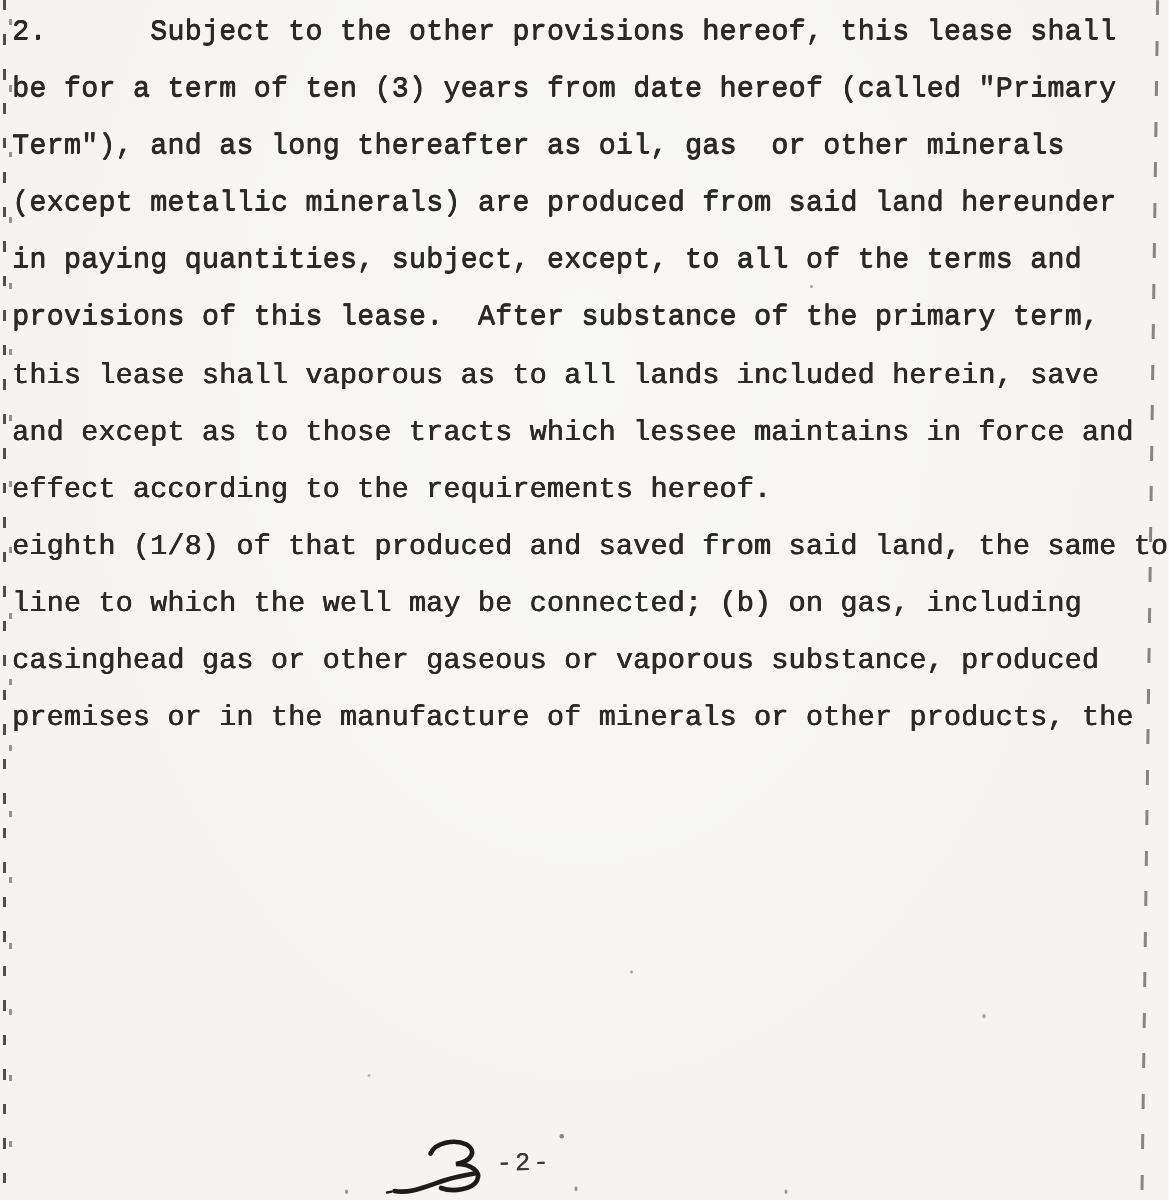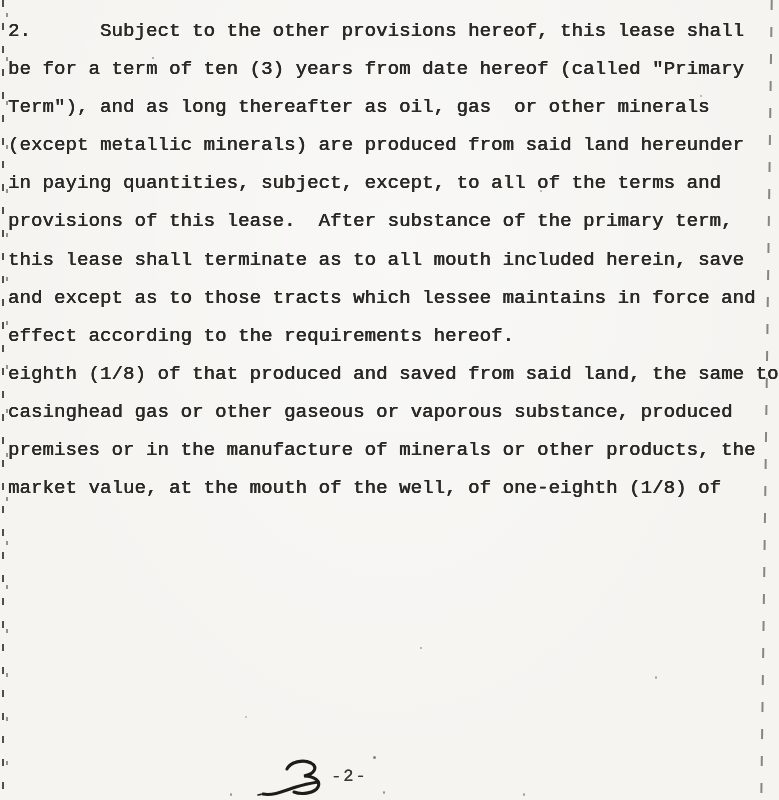--- a/index.html
+++ b/index.html
@@ -14,21 +14,20 @@
     width:779px;height:800px;
     background:
       radial-gradient(ellipse at 50% 30%, rgba(255,255,255,0.35), rgba(0,0,0,0) 70%),
       #f5f4f1;
     overflow:hidden;
   }
   .text-block{
     position:absolute;
     left:8px;top:2px;
     width:771px;
-    margin-top:10px;
   }
   .doc-line{
     white-space:pre;
     font-size:19px;
     line-height:38.1px;
     color:#2b2a26;
     text-shadow:0.35px 0 0 currentColor, 0 0.35px 0 currentColor;
     letter-spacing:0.1px;
   }
   
@@ -64,27 +63,27 @@
   <div class="edge edge-l2"></div>
   <div class="edge edge-r"></div>
 
   <div class="text-block">
     <div class="doc-line">2.      Subject to the other provisions hereof, this lease shall</div>
     <div class="doc-line">be for a term of ten (3) years from date hereof (called "Primary</div>
     <div class="doc-line">Term"), and as long thereafter as oil, gas  or other minerals</div>
     <div class="doc-line">(except metallic minerals) are produced from said land hereunder</div>
     <div class="doc-line">in paying quantities, subject, except, to all of the terms and</div>
     <div class="doc-line">provisions of this lease.  After substance of the primary term,</div>
-    <div class="doc-line">this lease shall terminate as to all mouth included herein, save</div>
+    <div class="doc-line">this lease shall vaporous as to all lands included herein, save</div>
     <div class="doc-line">and except as to those tracts which lessee maintains in force and</div>
     <div class="doc-line">effect according to the requirements hereof.</div>
     <div class="doc-line">eighth (1/8) of that produced and saved from said land, the same to</div>
+    <div class="doc-line">line to which the well may be connected; (b) on gas, including</div>
     <div class="doc-line">casinghead gas or other gaseous or vaporous substance, produced</div>
     <div class="doc-line">premises or in the manufacture of minerals or other products, the</div>
-    <div class="doc-line">market value, at the mouth of the well, of one-eighth (1/8) of</div>
   </div>
 
   <div class="handwritten">
     <svg width="70" height="56" viewBox="0 0 70 56" xmlns="http://www.w3.org/2000/svg">
       <g fill="none" stroke="#1d1c19" stroke-width="3.1" stroke-linecap="round">
         <path d="M31 27 C34 20 47 17 55 21 C62 25 59 32 48 34 C58 34 65 39 62 45 C59 51 46 53 38 50"></path>
         <path d="M7 52 C17 54 28 49 40 45 C48 42.5 56 41 62 40"></path>
         <path d="M2 53 L5 52.4" stroke-width="1.6"></path>
       </g>
     </svg>

